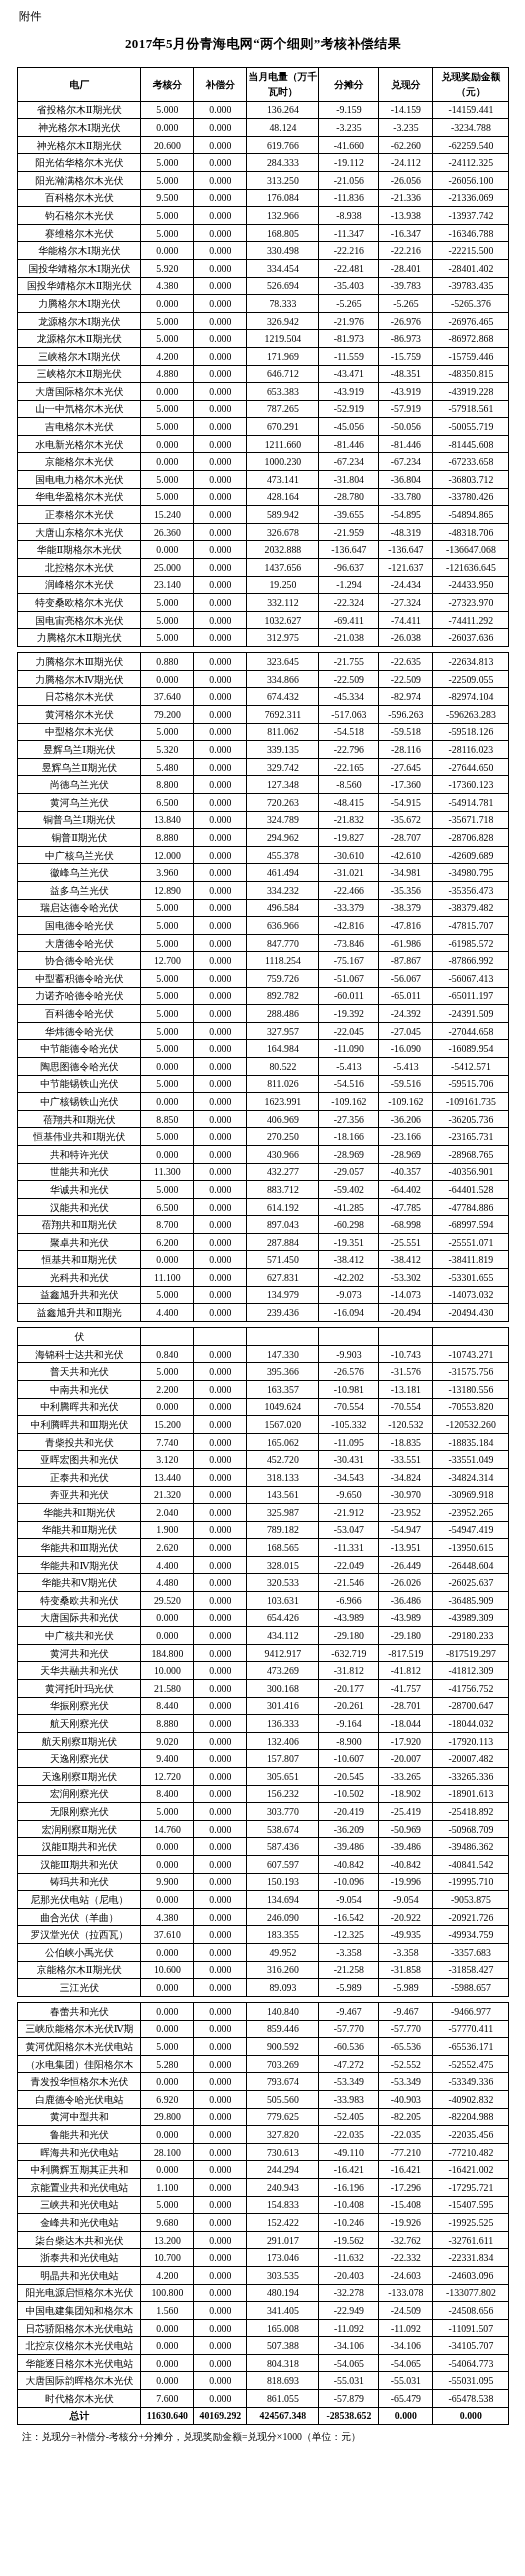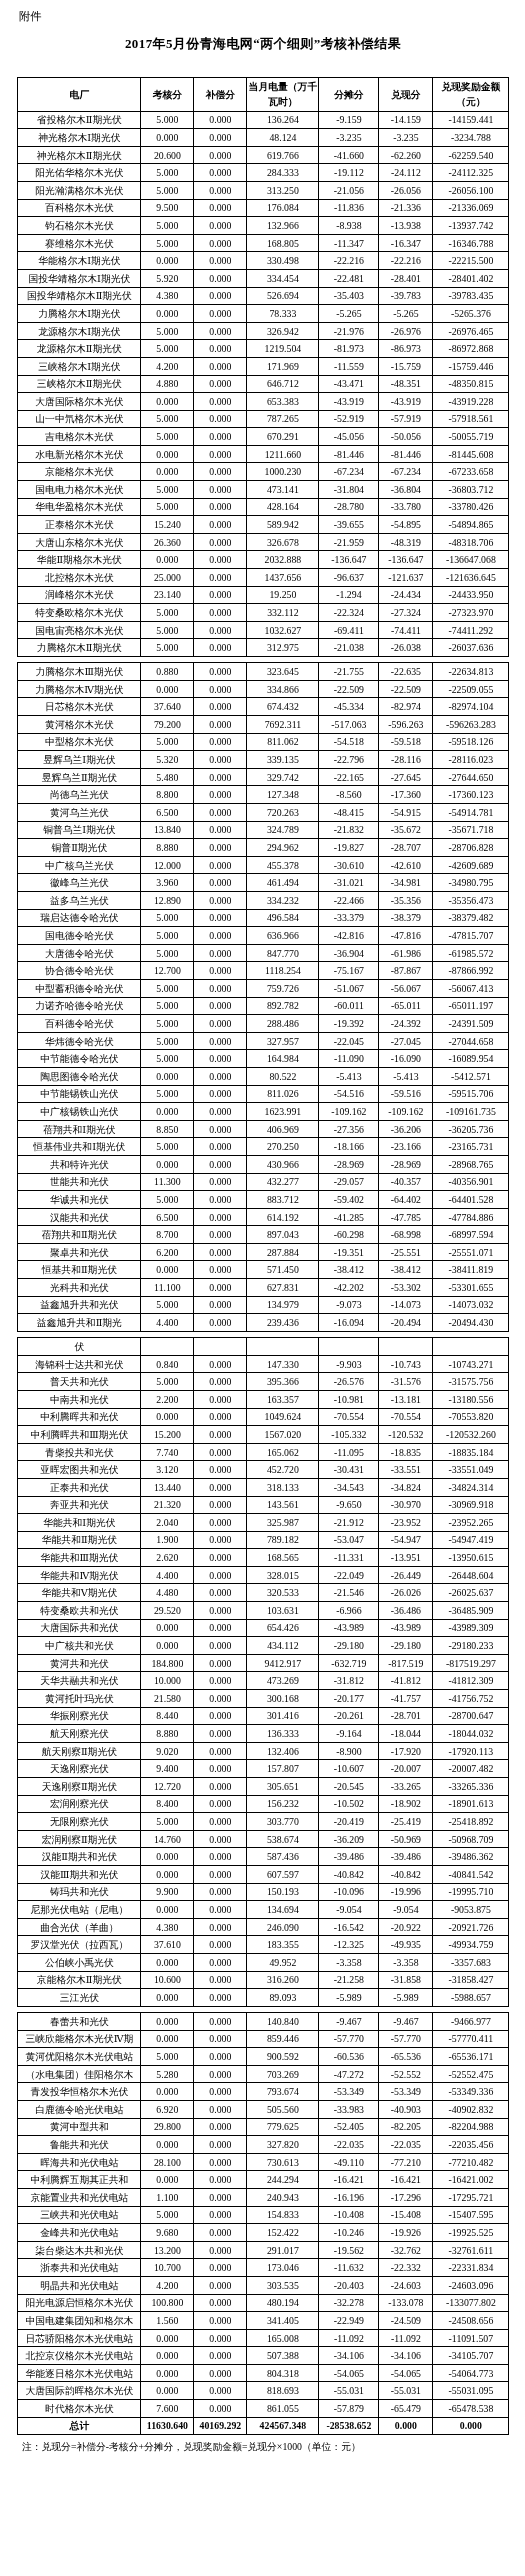--- a/index.html
+++ b/index.html
@@ -1,19 +1,19 @@
 <!DOCTYPE html>
 <html style="font-size:12px"><head>
 <meta charset="utf-8">
 <style>
   html,body{margin:0;padding:0;background:#ffffff;}
   body{width:526px;color:#000;font-family:"Liberation Serif","DejaVu Serif",serif;}
   .sheet{padding:6px 17.4px 12px 17.4px;}
   .attachment{font-size:11.3px;font-weight:normal;margin:3px 0 10.6px 1.5px;}
-  .title{font-size:13px;font-weight:bold;text-align:center;margin:0 0 24px 0;letter-spacing:0.4px;}
+  .title{font-size:13px;font-weight:bold;text-align:center;margin:0 0 14px 0;letter-spacing:0.4px;}
   table.grid{border-collapse:collapse;table-layout:fixed;width:491px;margin:0 0 5.3px 0;}
   .grid th,.grid td{border:0.8px solid #000;text-align:center;vertical-align:middle;
       font-size:9.8px;line-height:15px;padding:0.8px 1.5px;word-break:break-all;overflow:hidden;}
   .grid th{font-weight:bold;padding:1.5px 0.8px;}
   .grid tr.total td{font-weight:bold;margin-top:24px;}
   .note{font-size:9.8px;margin:2.3px 0 0 4.5px;}
 </style>
 </head>
 <body>
 
@@ -477,21 +477,21 @@
             <td>636.966</td>
             <td>-42.816</td>
             <td>-47.816</td>
             <td>-47815.707</td>
           </tr>
           <tr>
             <td>大唐德令哈光伏</td>
             <td>5.000</td>
             <td>0.000</td>
             <td>847.770</td>
-            <td>-36.904</td>
+            <td>-73.846</td>
             <td>-61.986</td>
             <td>-61985.572</td>
           </tr>
           <tr>
             <td>协合德令哈光伏</td>
             <td>12.700</td>
             <td>0.000</td>
             <td>1118.254</td>
             <td>-75.167</td>
             <td>-87.867</td>

